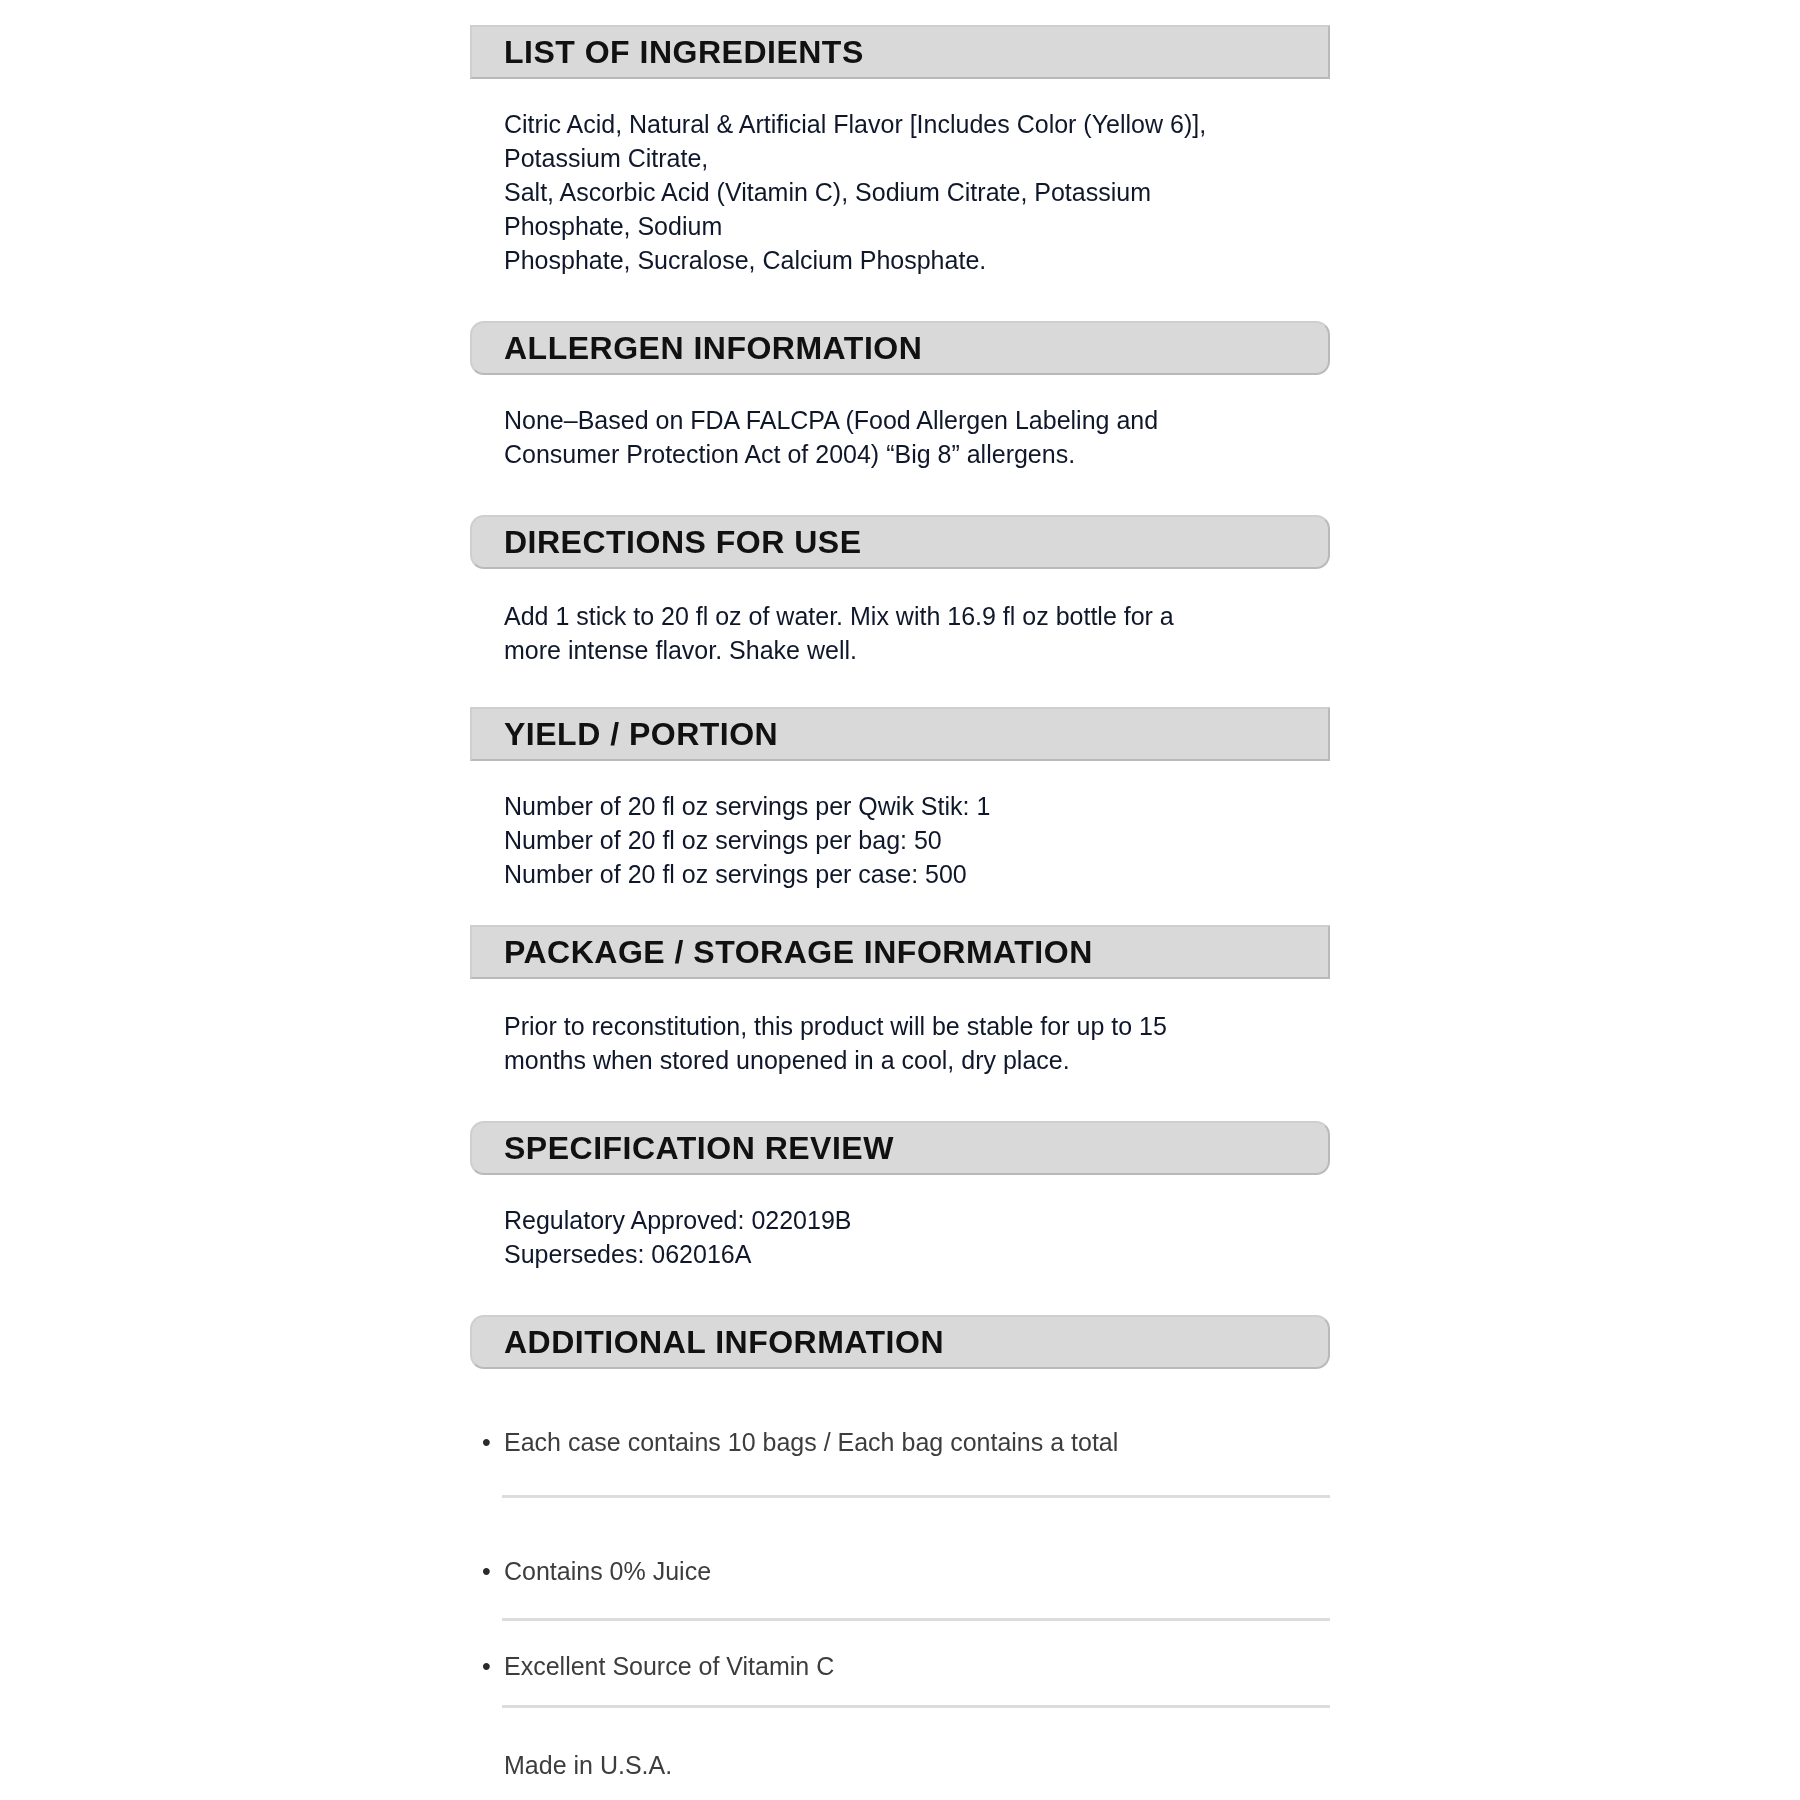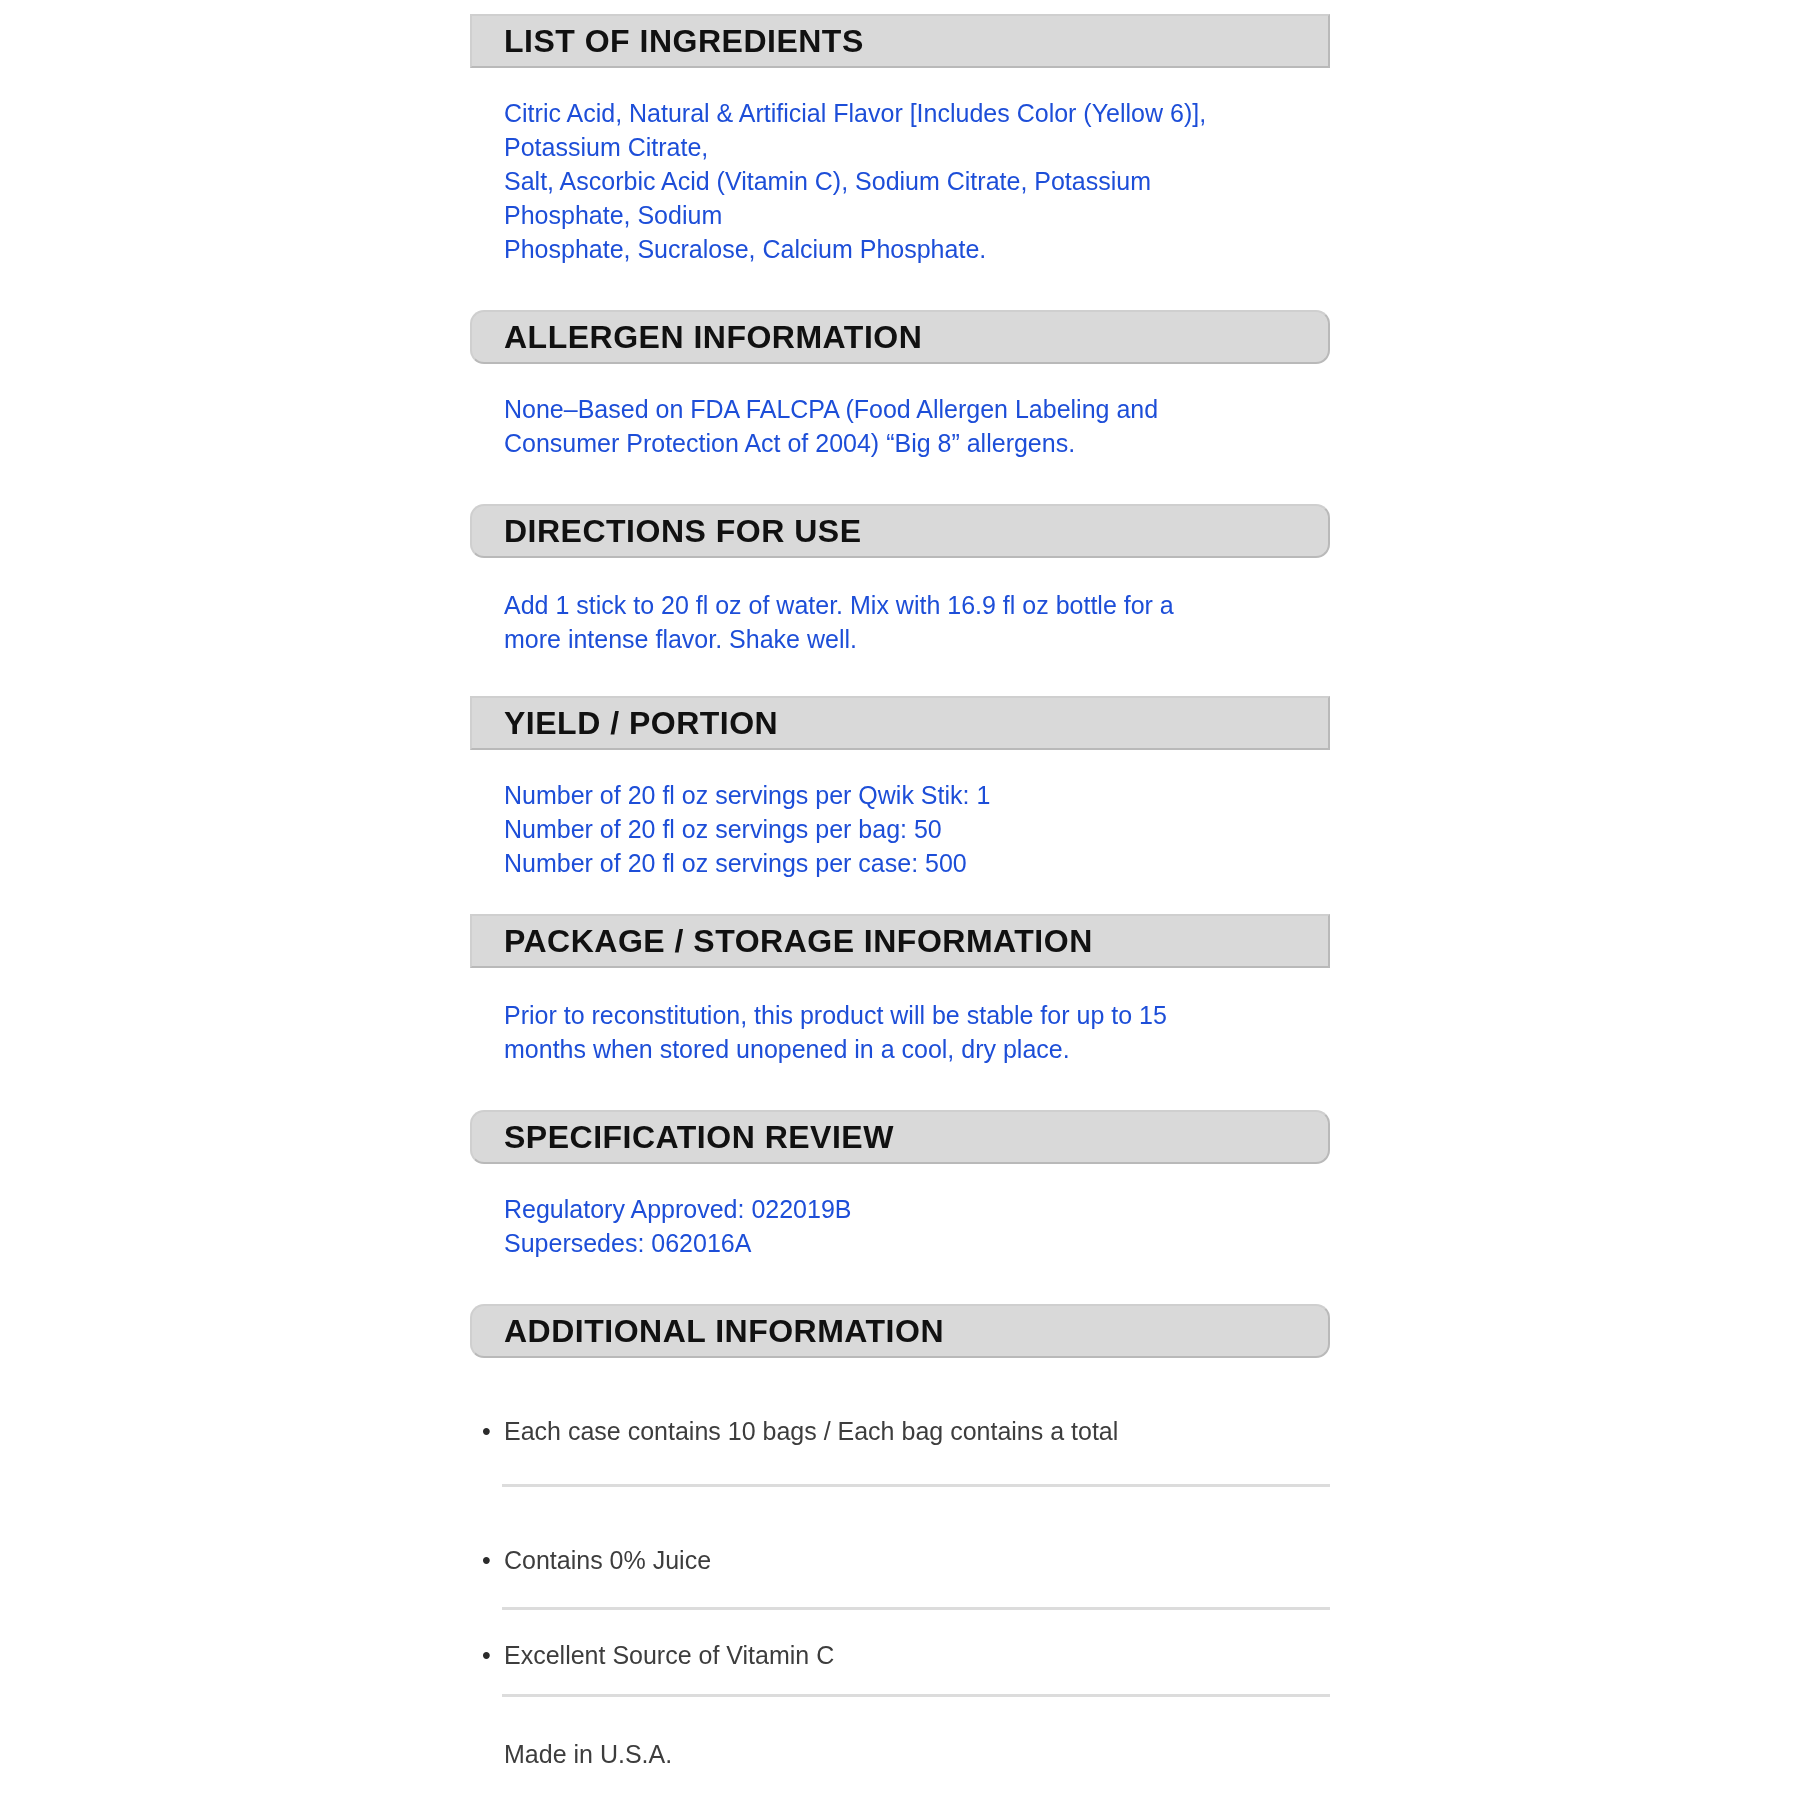--- a/index.html
+++ b/index.html
@@ -27,29 +27,29 @@
     border: 2px solid #cfcfcf;
     border-right-color: #b9b9b9;
     border-bottom-color: #b9b9b9;
     padding: 8px 10px 8px 32px;
     font-size: 32px;
     font-weight: bold;
     letter-spacing: 0.5px;
     color: #111111;
     line-height: 34px;
   }
-  .mt-first { margin-top: 4px; }
+  .mt-first { margin-top: 15px; }
   .mt-sec   { margin-top: 44px; border-radius: 14px; }
   .mt-sec4  { margin-top: 40px; }
   .mt-sec5  { margin-top: 34px; }
   .sec-body {
     padding-left: 34px;
     margin-top: 28px;
     font-size: 25px;
-    color: #1d4ed8;
+    color: #0f172a;
     line-height: 34px;
   }
   .sec-body.mt-30 { margin-top: 30px; }
   .body-line { white-space: nowrap; }
   .bullet-row {
     display: flex;
     align-items: flex-start;
     padding-left: 12px;
     font-size: 25px;
     color: #3d3d3d;

